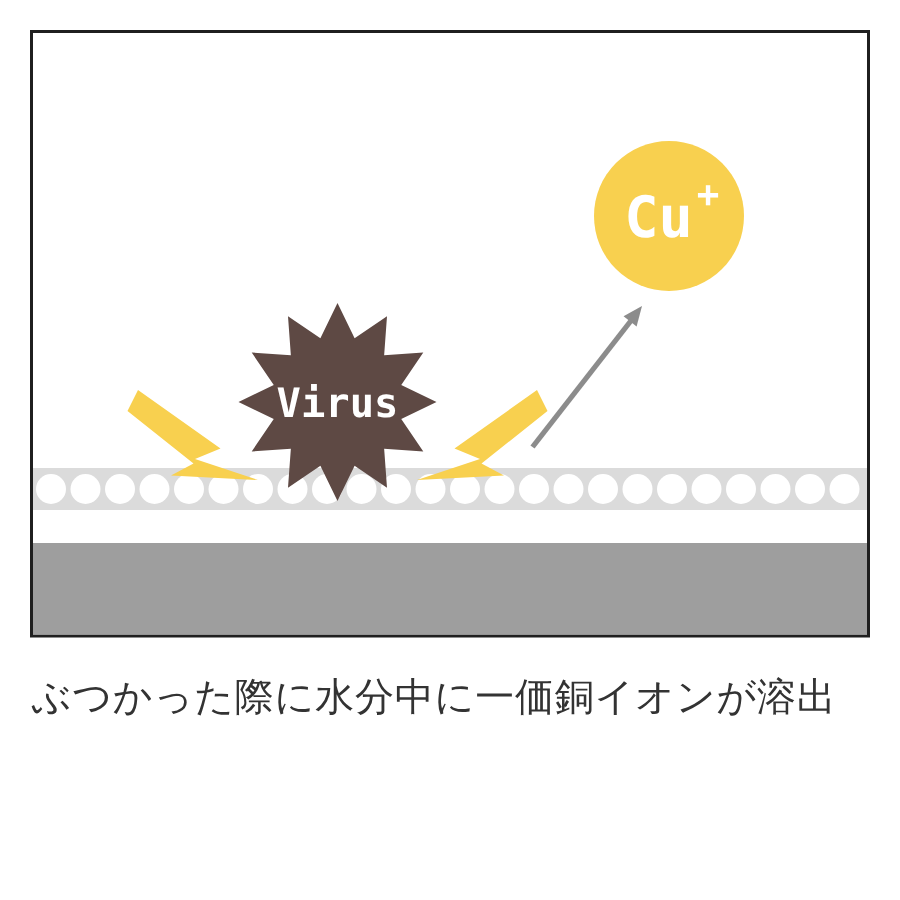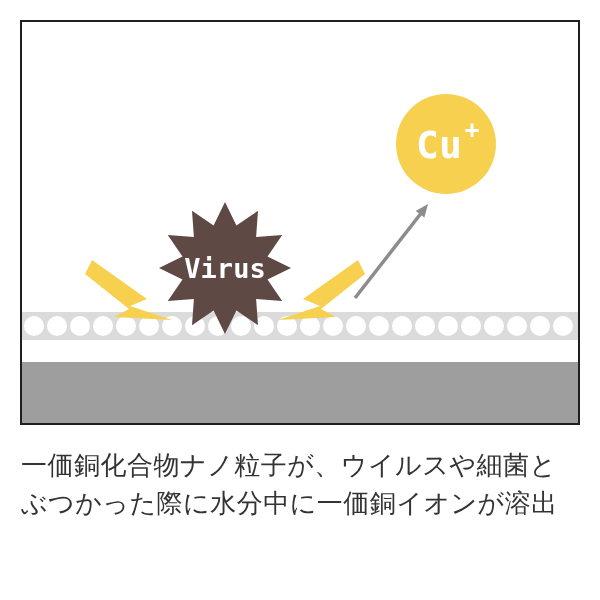--- a/index.html
+++ b/index.html
@@ -95,17 +95,16 @@
       <line x1="333" y1="276" x2="398.5" y2="192" stroke-width="3.5" stroke="#8C8C8C"></line>
       <polygon points="406,182 402.4,195.6 393.7,188.9" fill="#8C8C8C"></polygon>
 
       <circle cx="424" cy="122" r="50" fill="#F8D04F"></circle>
       <text x="417" y="136" text-anchor="middle" font-size="38" class="svg-label" fill="#FFFFFF">Cu</text>
       <text x="450" y="116" text-anchor="middle" font-size="25" class="svg-label" fill="#FFFFFF">+</text>
     </svg>
   </div>
 
   <div class="caption">
-    <div>一価銅化合物ナノ粒子が、ウイルスや細菌と</div>
     <div>ぶつかった際に水分中に一価銅イオンが溶出</div>
   </div>
 
 </div>
 
 </body></html>

